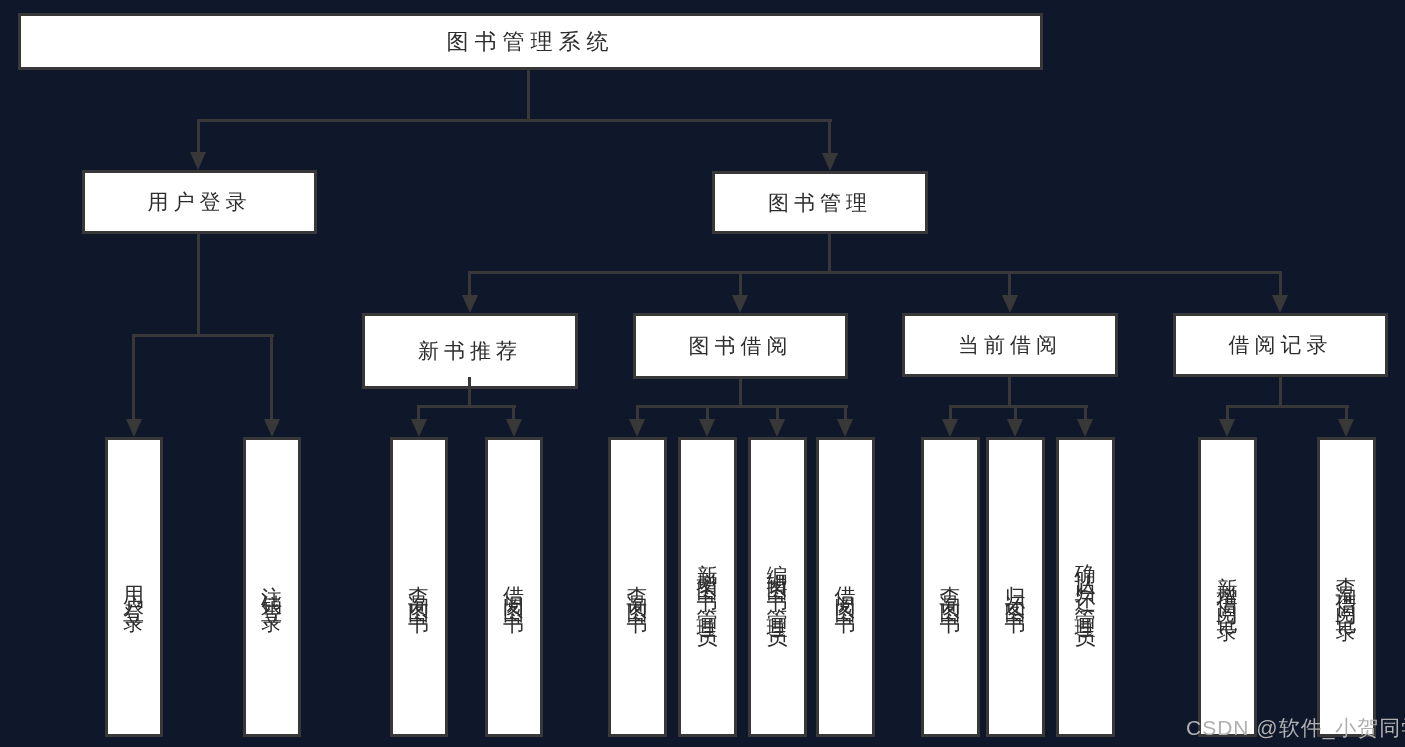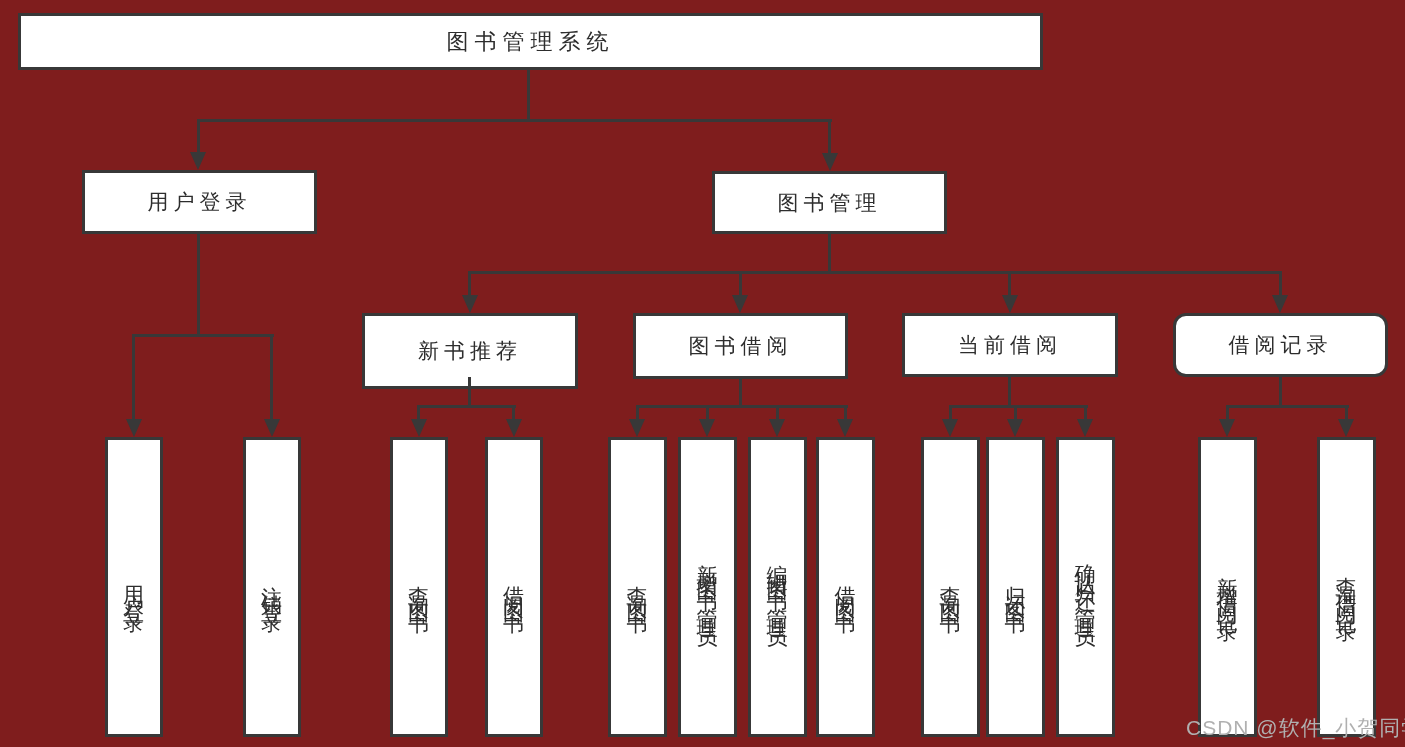--- a/index.html
+++ b/index.html
@@ -5,21 +5,21 @@
   html, body {
     margin: 0;
     padding: 0;
     background: #ffffff;
     font-family: "Liberation Sans", "DejaVu Sans", sans-serif;
   }
   .canvas {
     position: relative;
     width: 1405px;
     height: 747px;
-    background: #7f1d1d;
+    background: #0f172a;
     overflow: hidden;
   }
   .hbox {
     position: absolute;
     box-sizing: border-box;
     border: 3px solid #383838;
     background: #ffffff;
     display: flex;
     align-items: center;
     justify-content: center;
@@ -87,21 +87,21 @@
   <div class="line" style="left:527px; top:70px; width:3px; height:49px;"></div>
   <div class="line" style="left:197px; top:119px; width:635px; height:3px;"></div>
   <div class="line" style="left:197px; top:119px; width:3px; height:36px;"></div>
   <div class="arrow" style="left:190px; top:152px;"></div>
   <div class="line" style="left:828px; top:119px; width:3px; height:37px;"></div>
   <div class="arrow" style="left:822px; top:153px;"></div>
 
   <div class="hbox" style="left:82px; top:170px; width:235px; height:64px;">
     <span>用户登录</span>
   </div>
-  <div class="hbox" style="left:712px; top:171px; width:235px; height:63px;">
+  <div class="hbox" style="left:712px; top:171px; width:216px; height:63px;">
     <span>图书管理</span>
   </div>
 
   <div class="line" style="left:197px; top:233px; width:3px; height:103px;"></div>
   <div class="line" style="left:132px; top:334px; width:142px; height:3px;"></div>
   <div class="line" style="left:132px; top:334px; width:3px; height:87px;"></div>
   <div class="arrow" style="left:126px; top:419px;"></div>
   <div class="line" style="left:270px; top:334px; width:3px; height:87px;"></div>
   <div class="arrow" style="left:264px; top:419px;"></div>
 
@@ -118,21 +118,21 @@
 
   <div class="hbox" style="left:362px; top:313px; width:216px; height:76px;">
     <span>新书推荐</span>
   </div>
   <div class="hbox" style="left:633px; top:313px; width:215px; height:66px;">
     <span>图书借阅</span>
   </div>
   <div class="hbox" style="left:902px; top:313px; width:216px; height:64px;">
     <span>当前借阅</span>
   </div>
-  <div class="hbox" style="left:1173px; top:313px; width:215px; height:64px;border-radius:13px;">
+  <div class="hbox" style="left:1173px; top:313px; width:215px; height:64px;">
     <span>借阅记录</span>
   </div>
 
   <div class="line" style="left:468px; top:377px; width:3px; height:31px;"></div>
   <div class="line" style="left:417px; top:405px; width:99px; height:3px;"></div>
   <div class="line" style="left:417px; top:405px; width:3px; height:16px;"></div>
   <div class="arrow" style="left:411px; top:419px;"></div>
   <div class="line" style="left:512px; top:405px; width:3px; height:16px;"></div>
   <div class="arrow" style="left:506px; top:419px;"></div>
 

